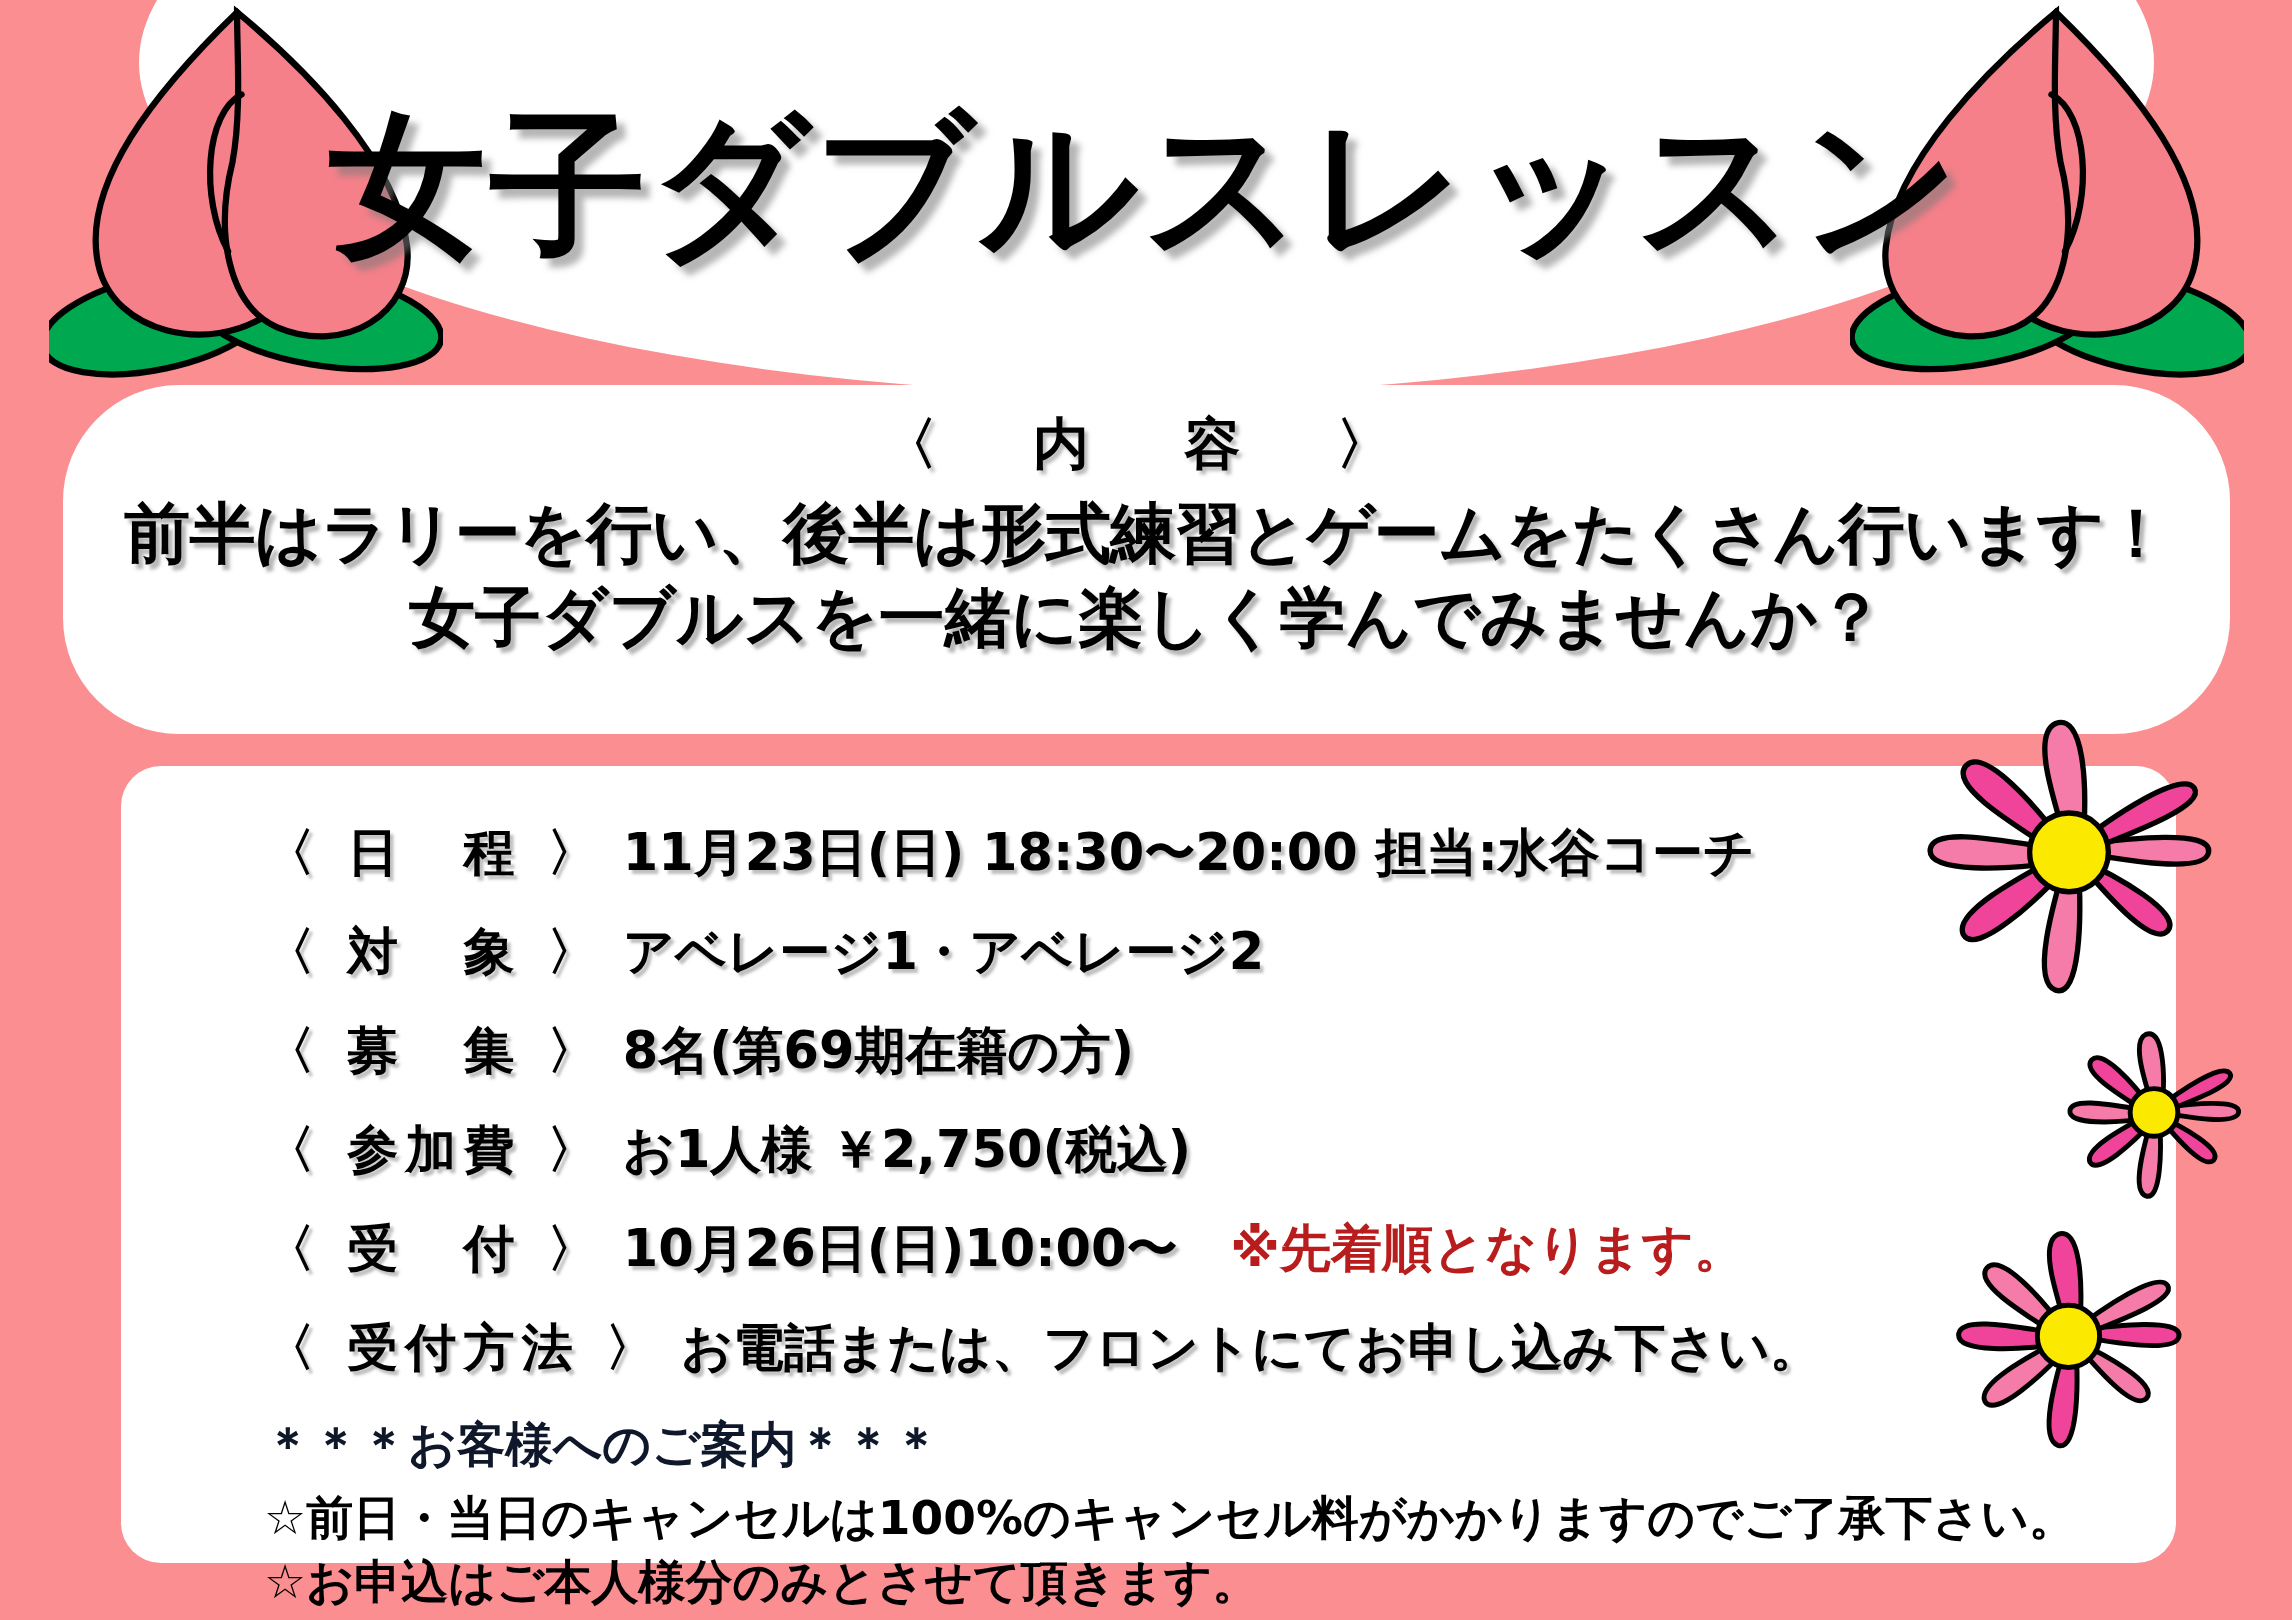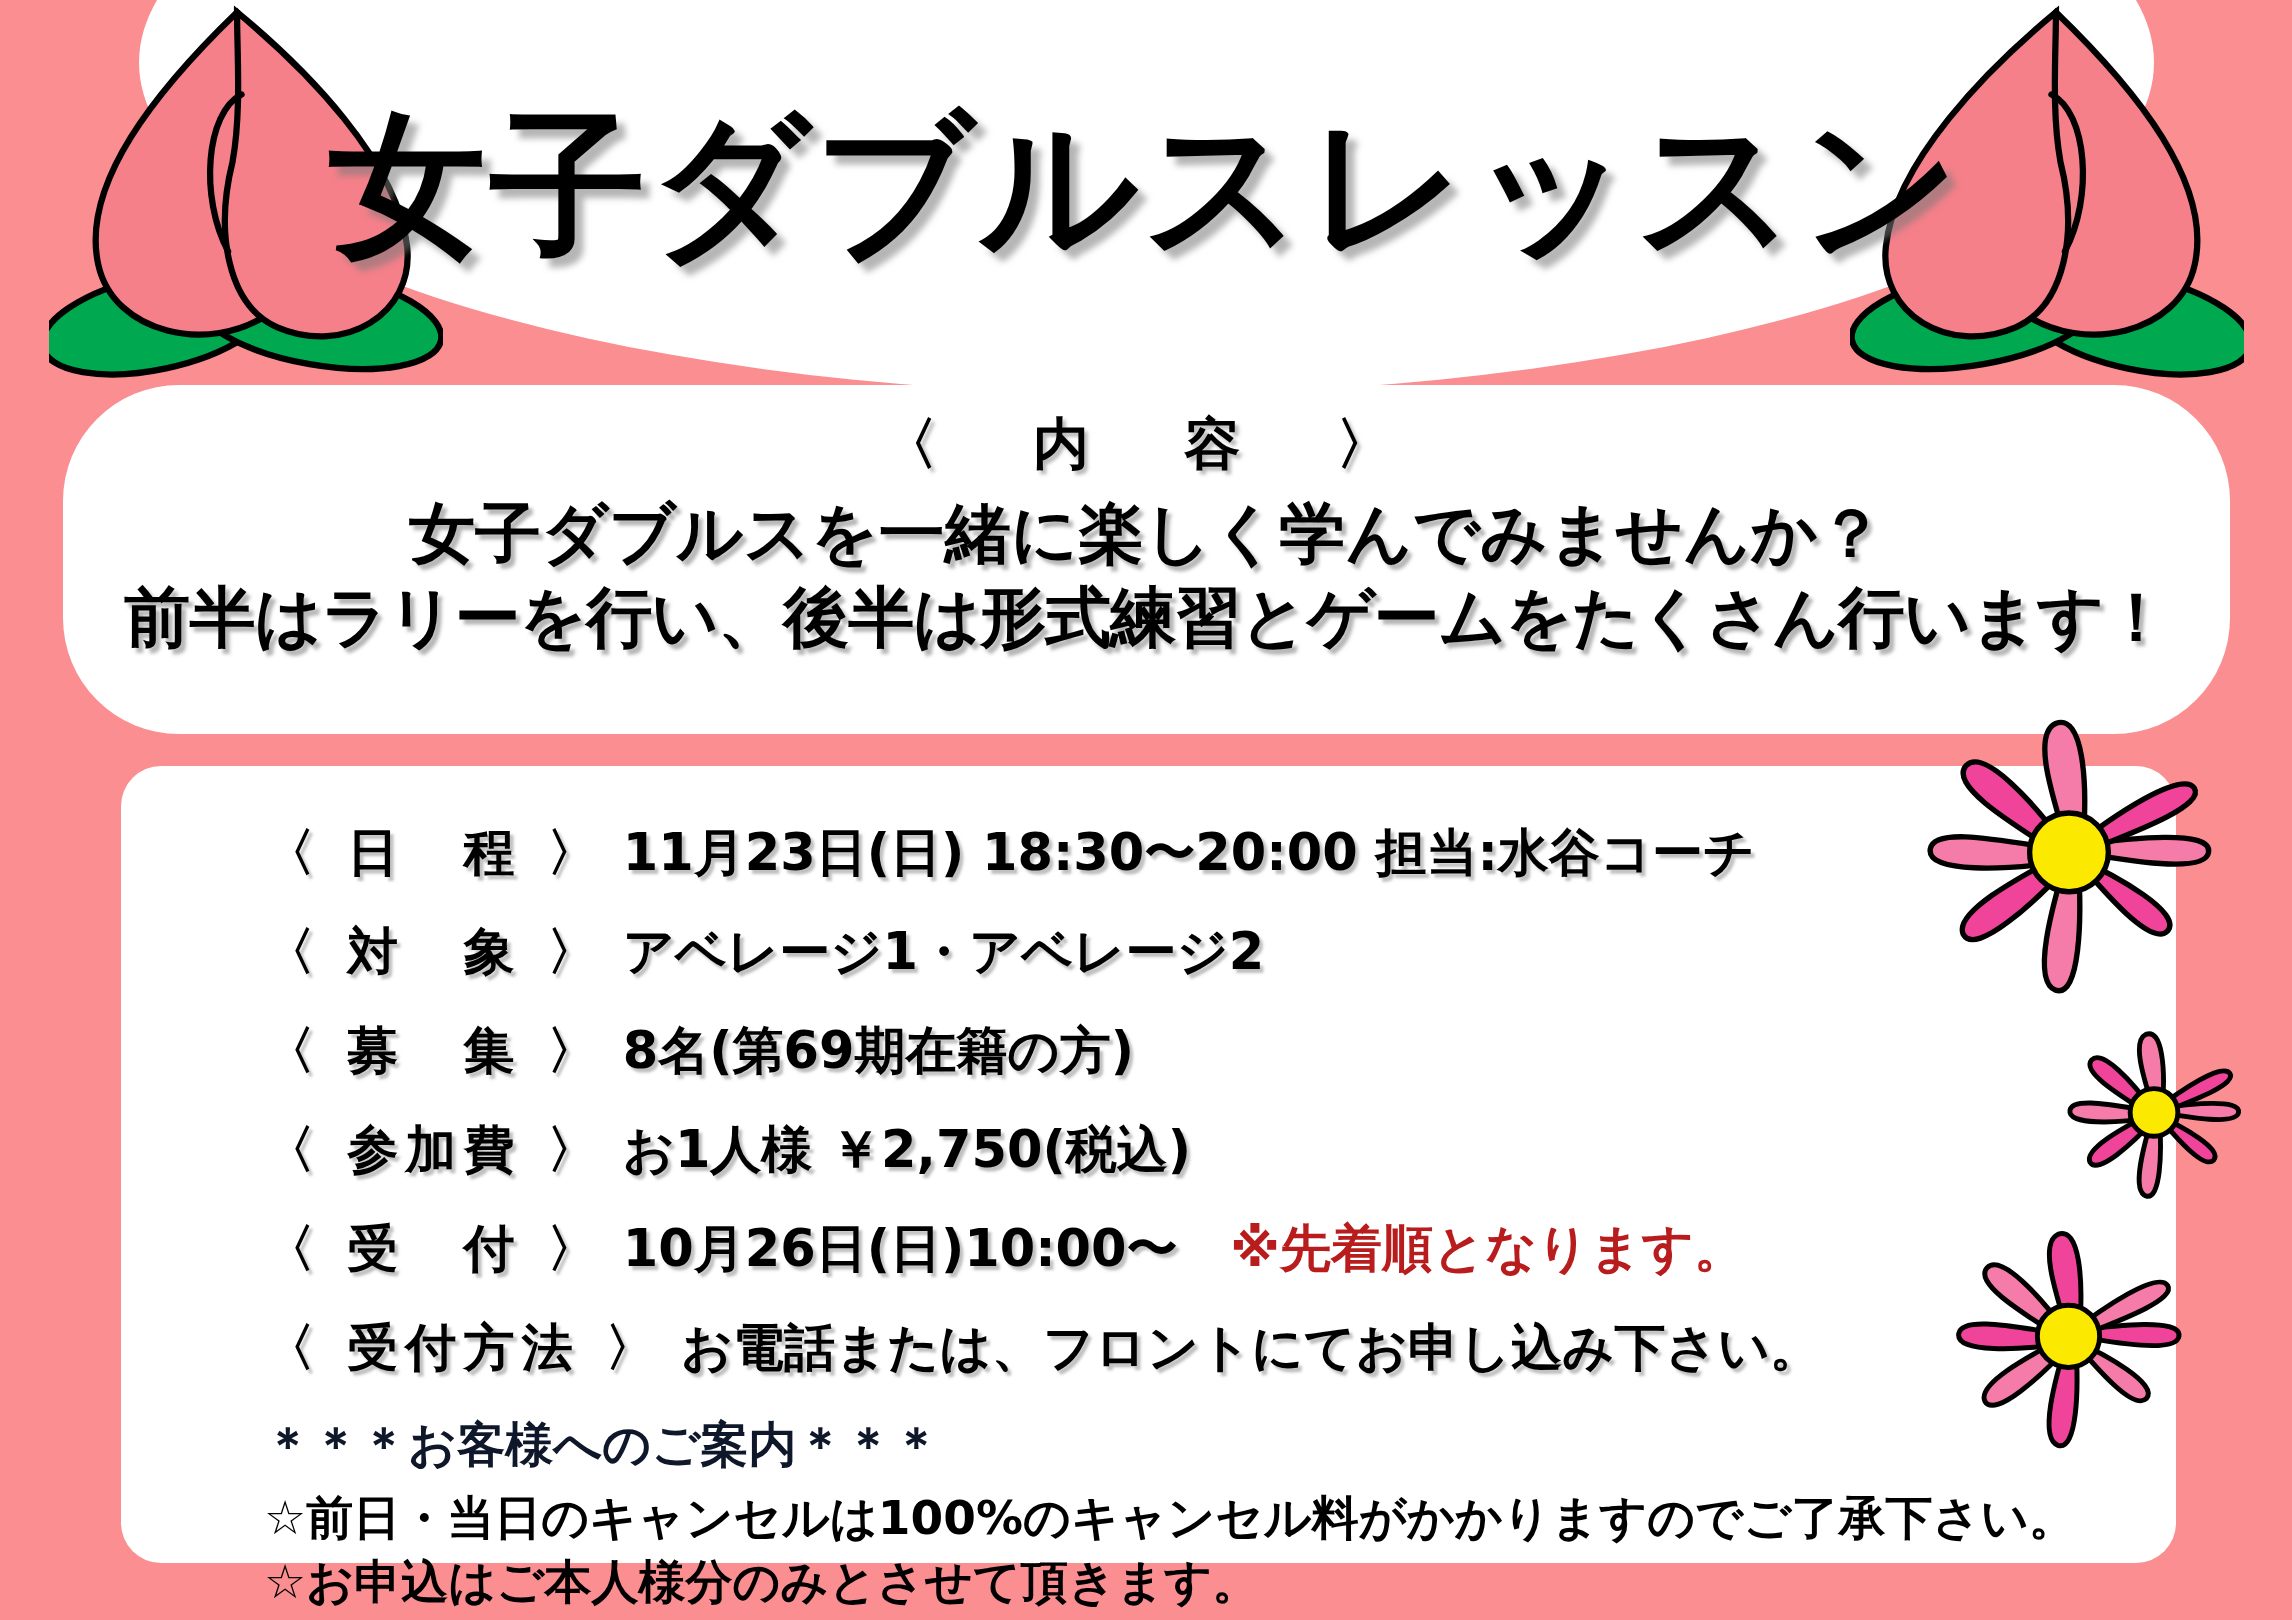--- a/index.html
+++ b/index.html
@@ -180,22 +180,22 @@
       <path d="M210 8 C 120 95, 35 200, 55 290 C 72 368, 180 390, 245 345 C 300 305, 315 215, 285 140 C 265 88, 238 38, 210 8 Z" fill="#f5808a" stroke="#000" stroke-width="7"></path>
       <path d="M210 8 C 285 70, 390 175, 400 270 C 408 345, 330 392, 255 360 C 200 336, 185 255, 205 175 C 215 120, 210 55, 210 8 Z" fill="#f5808a" stroke="#000" stroke-width="7"></path>
       <path d="M215 100 C 175 120, 168 215, 200 275" fill="none" stroke="#000" stroke-width="7" stroke-linecap="round"></path>
     </svg>
   </div>
 
   <div class="title-text">女子ダブルスレッスン</div>
 
   <div class="content-box">
     <div class="content-heading">〈　内　容　〉</div>
+    <div class="content-line l2">前半はラリーを行い、後半は形式練習とゲームをたくさん行います！</div>
     <div class="content-line l1">女子ダブルスを一緒に楽しく学んでみませんか？</div>
-    <div class="content-line l2">前半はラリーを行い、後半は形式練習とゲームをたくさん行います！</div>
   </div>
 
   <div class="details-box">
 
     <div class="detail-row">
       <span class="detail-label">〈 日　程 〉</span>
       <span class="detail-value">11月23日(日) 18:30〜20:00 担当:水谷コーチ</span>
     </div>
 
     <div class="detail-row">

